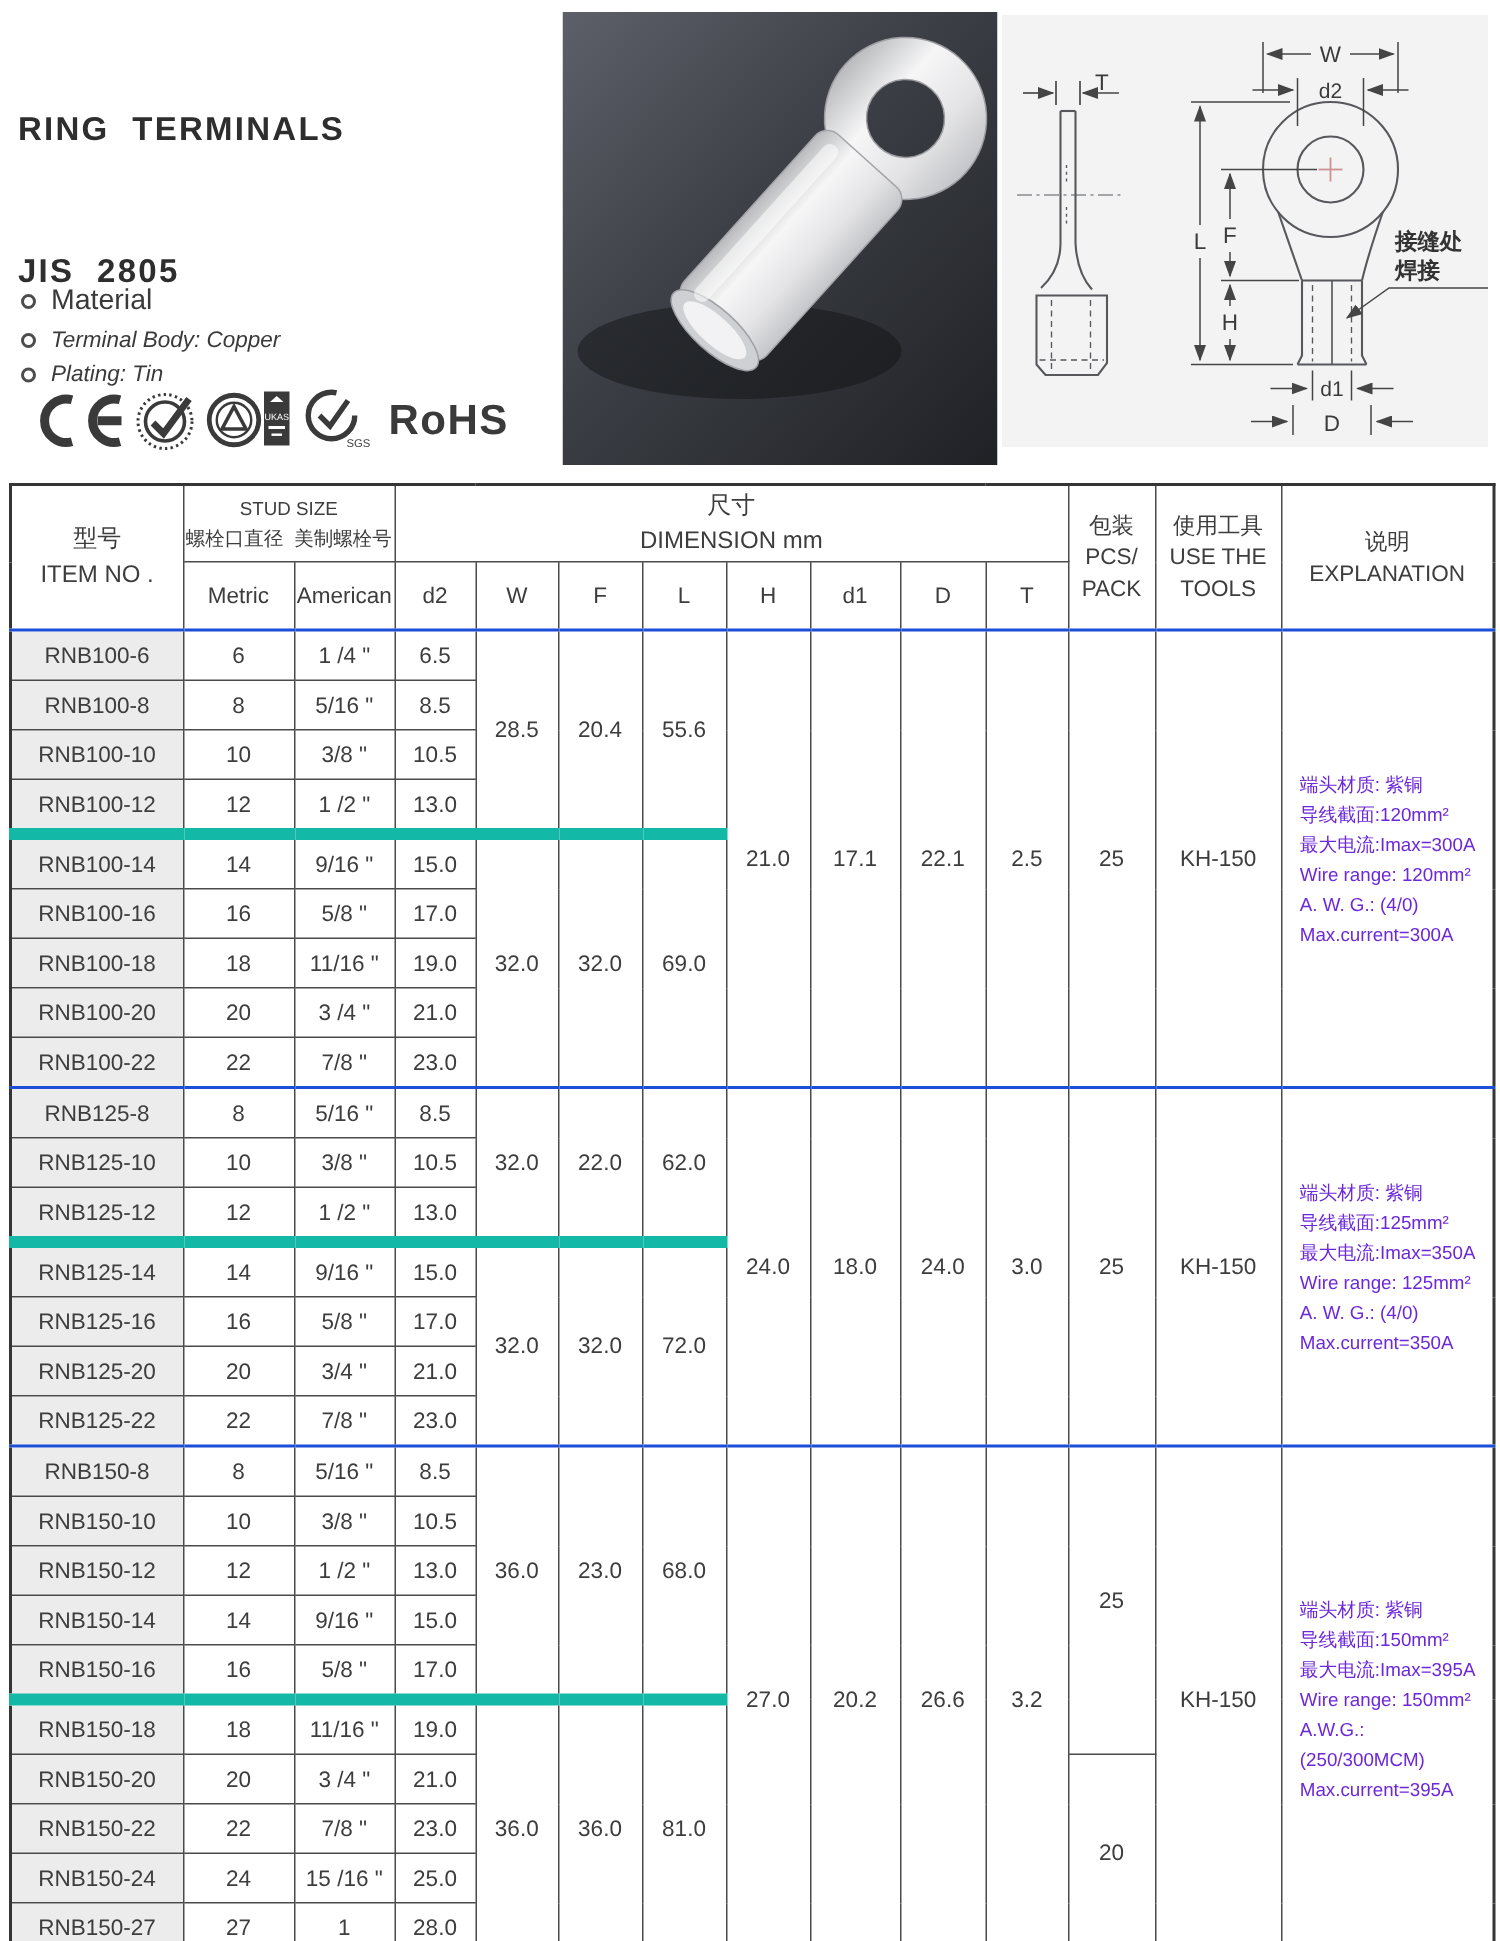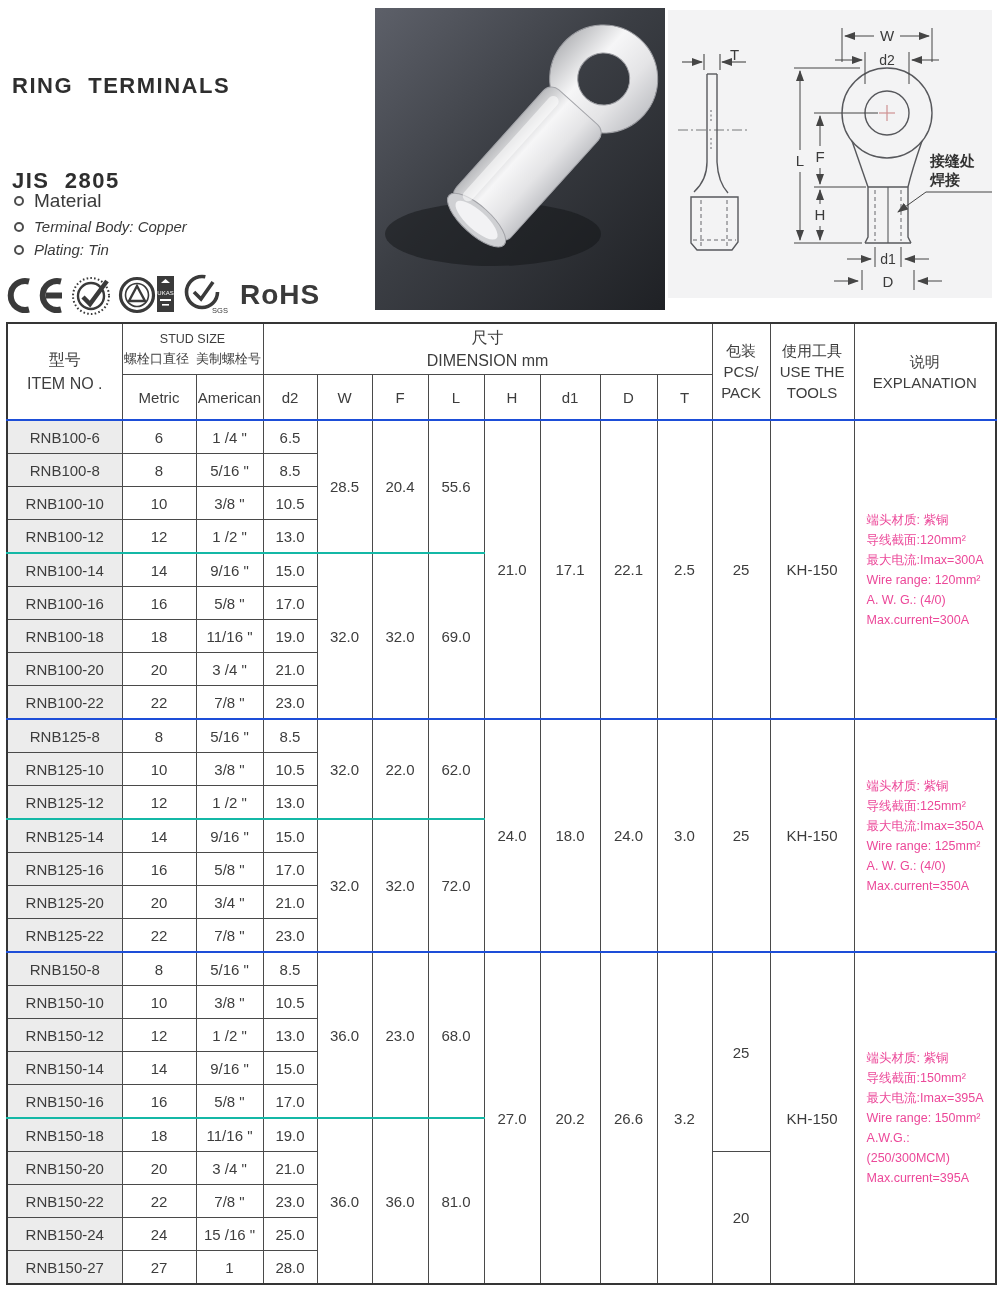--- a/index.html
+++ b/index.html
@@ -13,42 +13,42 @@
   .title{left:12px;top:6px;font-size:22px;font-weight:bold;color:#2e2e2e;
          letter-spacing:1.5px;line-height:1.45;white-space:pre;}
   
   .material{left:14px;top:190px;}
   .mat-row{display:flex;align-items:center;margin-bottom:6px;color:#3a3a3a;}
   .bullet{width:6px;height:6px;border:2px solid #4d4d4d;border-radius:50%;
           display:inline-block;margin-right:10px;flex:0 0 auto;}
   .mat-heading{font-size:19px;}
   .mat-item{font-size:15px;font-style:italic;}
   
-  .certs{left:0;top:258px;display:flex;align-items:center;gap:4px;height:44px;margin-top:15px;}
+  .certs{left:19px;top:258px;display:flex;align-items:center;gap:4px;height:44px;}
   .rohs{font-size:28px;font-weight:bold;color:#3a3a3a;letter-spacing:1px;margin-left:4px;}
   
   .photo{left:375px;top:8px;width:290px;height:302px;}
   .diagram{left:668px;top:10px;width:324px;height:288px;background:#f3f3f4;}
   
   table.spec{position:absolute;left:6px;top:322px;width:989px;border-collapse:collapse;
              table-layout:fixed;text-align:center;font-size:15px;color:#3d3d3d;}
   table.spec td{border:1px solid #4a4a4a;padding:0;height:32px;overflow:hidden;
                 white-space:nowrap;}
   table.spec{border:2px solid #353535;}
   tr.grp td{border-top:2px solid #1d4ed8;}
-  tr.sec td{border-top:2px solid #14b8a6;}
+  tr.sec td{border-top:8px solid #14b8a6;}
   td.item{background:#ececec;}
   tr.hdr1 td{height:50px;background:#ffffff;}
   tr.hdr2 td{height:44px;margin-top:25px;}
   .hzh{font-size:16px;line-height:1.45;}
   .hen{font-size:15px;line-height:1.4;}
   .hsm{font-size:12.5px;line-height:1.5;}
   .hsmz{font-size:13px;line-height:1.5;white-space:pre;}
   td.expl{white-space:normal;}
-  .expl-text{text-align:left;font-size:12.5px;line-height:1.6;color:#ec4899;
+  .expl-text{text-align:left;font-size:12.5px;line-height:1.6;color:#6d28d9;
              white-space:pre-line;padding:0 4px 0 12px;}
   svg text{font-family:"Liberation Sans", sans-serif;}
 </style>
 </head>
 <body>
 
 <div class="abs title">
   <div>RING  TERMINALS</div>
   <div>JIS  2805</div>
 </div>

